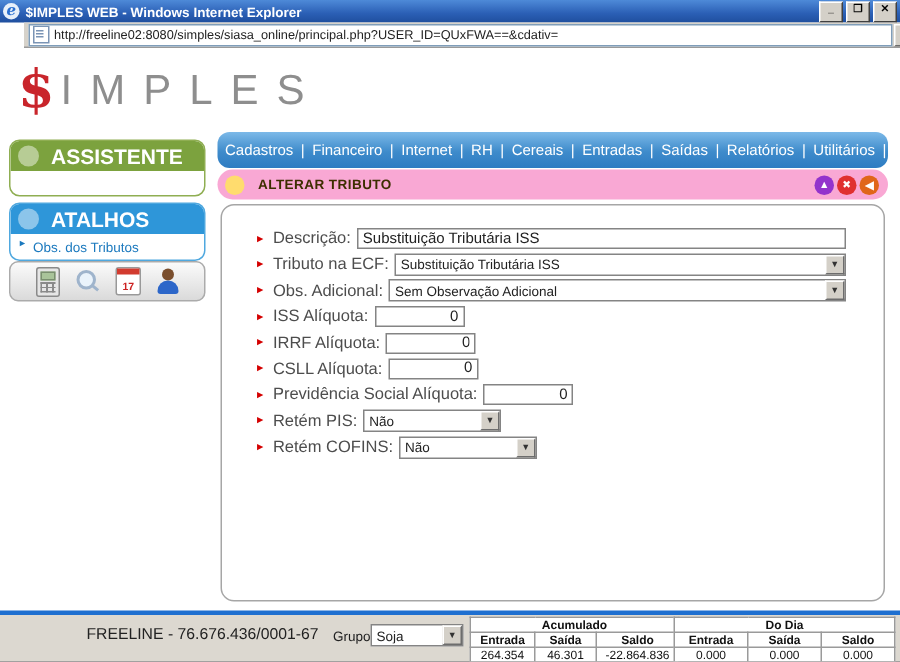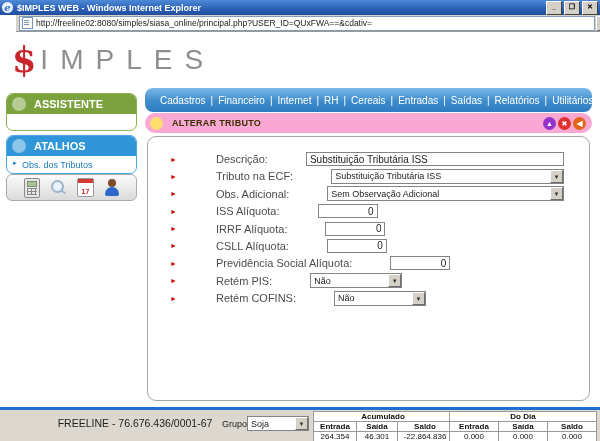--- a/index.html
+++ b/index.html
@@ -36,21 +36,21 @@
   .logo{position:absolute;left:12px;top:42px;display:flex;align-items:center;}
   .logo-dollar{color:#C9252B;font-family:"DejaVu Serif",serif;font-size:35px;font-weight:bold;line-height:1;}
   .logo-name{color:#8E8E8E;font-size:28px;letter-spacing:12px;font-weight:500;margin-left:4px;line-height:1;}
 
   
   .sb-panel{position:absolute;left:6px;width:131px;border-radius:7px;overflow:hidden;
     border:1px solid;box-sizing:border-box;background:#fff;}
   .assistente{top:93px;border-color:#8FAE52;}
   .atalhos{top:135px;border-color:#4FA8DF;}
   .sb-head{height:20px;display:flex;align-items:center;position:relative;
-    padding-left:27px;color:#fff;font-weight:bold;font-size:11px;cursor:pointer;}
+    padding-left:27px;color:#fff;font-weight:bold;font-size:14px;cursor:pointer;}
   .assistente .sb-head{background:#7CA23E;}
   .atalhos .sb-head{background:#2E96D9;}
   .sb-head::before{content:"";position:absolute;left:5px;top:3px;width:14px;height:14px;
     border-radius:50%;background:rgba(255,255,255,.45);}
   .assistente .sb-body{height:16px;}
   .atalhos .sb-body{height:17px;display:flex;align-items:center;padding-left:5px;}
   .sb-link{display:flex;align-items:flex-start;cursor:pointer;}
   .sb-bullet{color:#1B79BE;font-size:6px;margin-right:4px;}
   .sb-link-label{color:#1B79BE;font-size:9px;}
 
@@ -72,40 +72,40 @@
   .ic-cal .cal-day{position:absolute;bottom:1px;left:0;right:0;text-align:center;
     font-size:7px;font-weight:bold;color:#C22;line-height:1;}
   .ic-user{width:14px;height:18px;position:relative;cursor:pointer;}
   .ic-user::before{content:"";position:absolute;left:3px;top:0;width:8px;height:8px;border-radius:50%;background:#7A4E2D;}
   .ic-user::after{content:"";position:absolute;left:0;top:8px;width:14px;height:9px;
     border-radius:7px 7px 2px 2px;background:#2C66C9;}
 
   
   .menubar{position:absolute;left:145px;top:88px;width:447px;height:24px;
     background:linear-gradient(180deg,#7CB9E8 0%,#3E8BCB 55%,#2E7CC2 100%);
-    border-radius:8px;display:flex;align-items:center;padding-left:15px;box-sizing:border-box;}
+    border-radius:8px;display:flex;align-items:center;padding-left:5px;box-sizing:border-box;}
   .menu-item{color:#fff;font-size:10px;cursor:pointer;white-space:nowrap;}
   .menu-item::after{content:"|";margin:0 5px;font-size:10px;}
 
   .toolbar{position:absolute;left:145px;top:113px;width:447px;height:20px;background:#f9a8d4;
     border-radius:10px;display:flex;align-items:center;box-sizing:border-box;padding-right:6px;}
   .toolbar::before{content:"";width:13px;height:13px;border-radius:50%;background:#FFDC6E;
     margin:0 9px 0 5px;flex:none;}
   .toolbar-title{flex:1;font-size:9px;font-weight:bold;color:#3D2E00;letter-spacing:.3px;}
   .tb-btn{width:13px;height:13px;border-radius:50%;color:#fff;font-size:7px;line-height:13px;
     text-align:center;margin-left:2px;cursor:pointer;flex:none;}
   .tb-up{background:#9333CC;}
   .tb-close{background:#E03030;}
   .tb-back{background:#E0661A;font-size:8px;}
 
   
   .content{position:absolute;left:147px;top:136px;width:443px;height:265px;background:#fff;
     border:1px solid #A6A6A6;border-radius:9px;box-sizing:border-box;padding:15px 25px 0 22px;}
   .frow{display:flex;align-items:center;height:14px;margin-bottom:3.4px;
-    font-size:11px;color:#4D4D4D;gap:34px;}
+    font-size:11px;color:#4D4D4D;}
   .bullet{color:#D40000;font-size:7px;margin-right:5px;line-height:1;flex:none;}
   .bullet::before{content:"►";}
   .frow label{margin-right:4px;white-space:nowrap;}
   .tin{height:14px;border:1px solid #848484;font-size:10px;padding:0 3px;
     font-family:"Liberation Sans",sans-serif;color:#222;box-sizing:border-box;background:#fff;}
   .tin.wide{flex:1;}
   .tin.num{width:60px;text-align:right;}
   .fselect{height:15px;border:1px solid #848484;background:#fff;display:flex;
     align-items:center;box-sizing:border-box;cursor:pointer;padding:0;}
   .fselect.wide{flex:1;}

